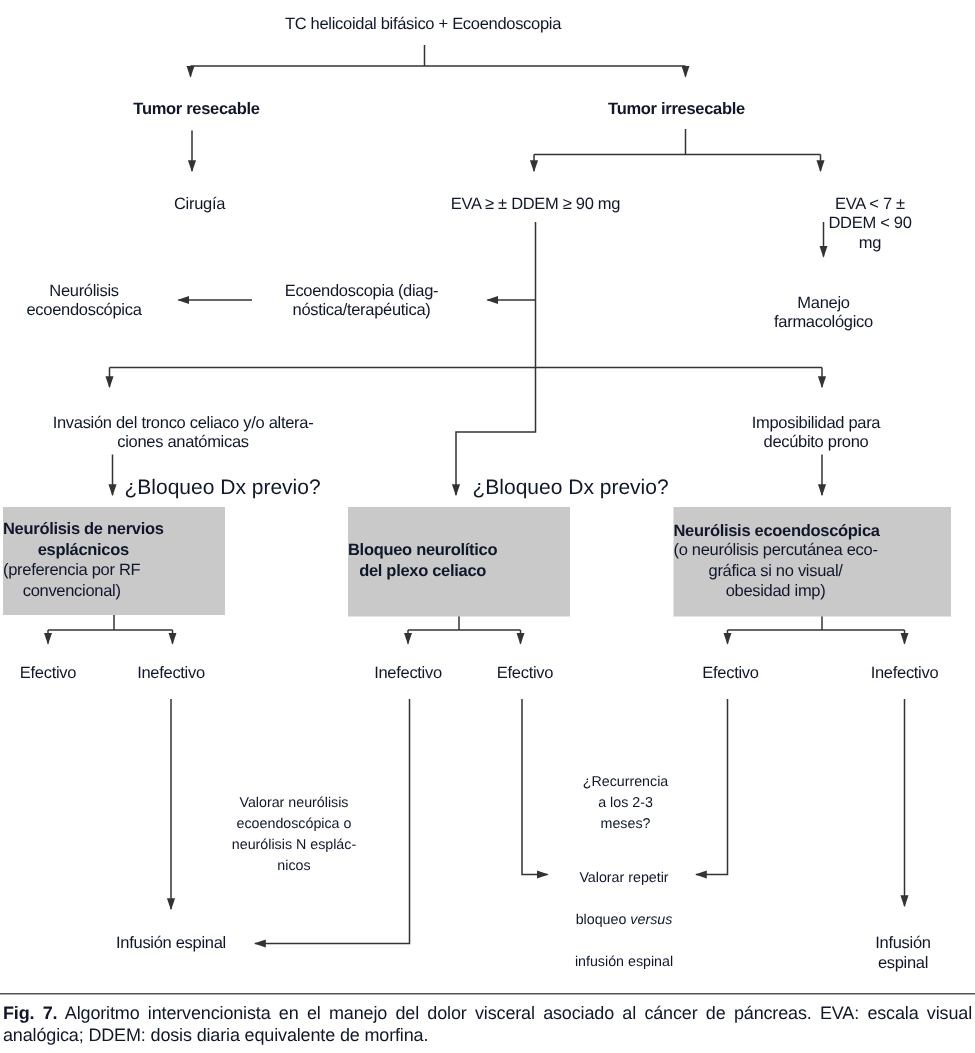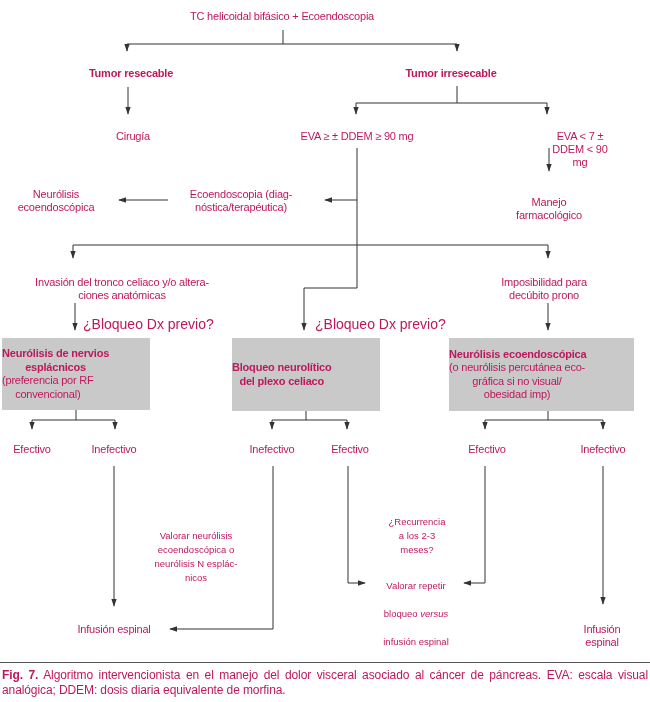--- a/index.html
+++ b/index.html
@@ -1,21 +1,21 @@
 <!DOCTYPE html>
 <html><head>
 <meta charset="utf-8">
 <style>
   html,body{margin:0;padding:0;background:#ffffff;}
   #figure{
     position:relative;
     width:650px;height:702px;
     background:#ffffff;
     font-family:"Liberation Sans", sans-serif;
-    color:#be185d;
+    color:#0f172a;
     overflow:hidden;
   }
   #edges{position:absolute;left:0;top:0;width:650px;height:702px;}
   .node{
     position:absolute;
     transform:translateX(-50%);
     white-space:pre-line;
     text-align:center;
     font-size:11px;
     line-height:13px;

